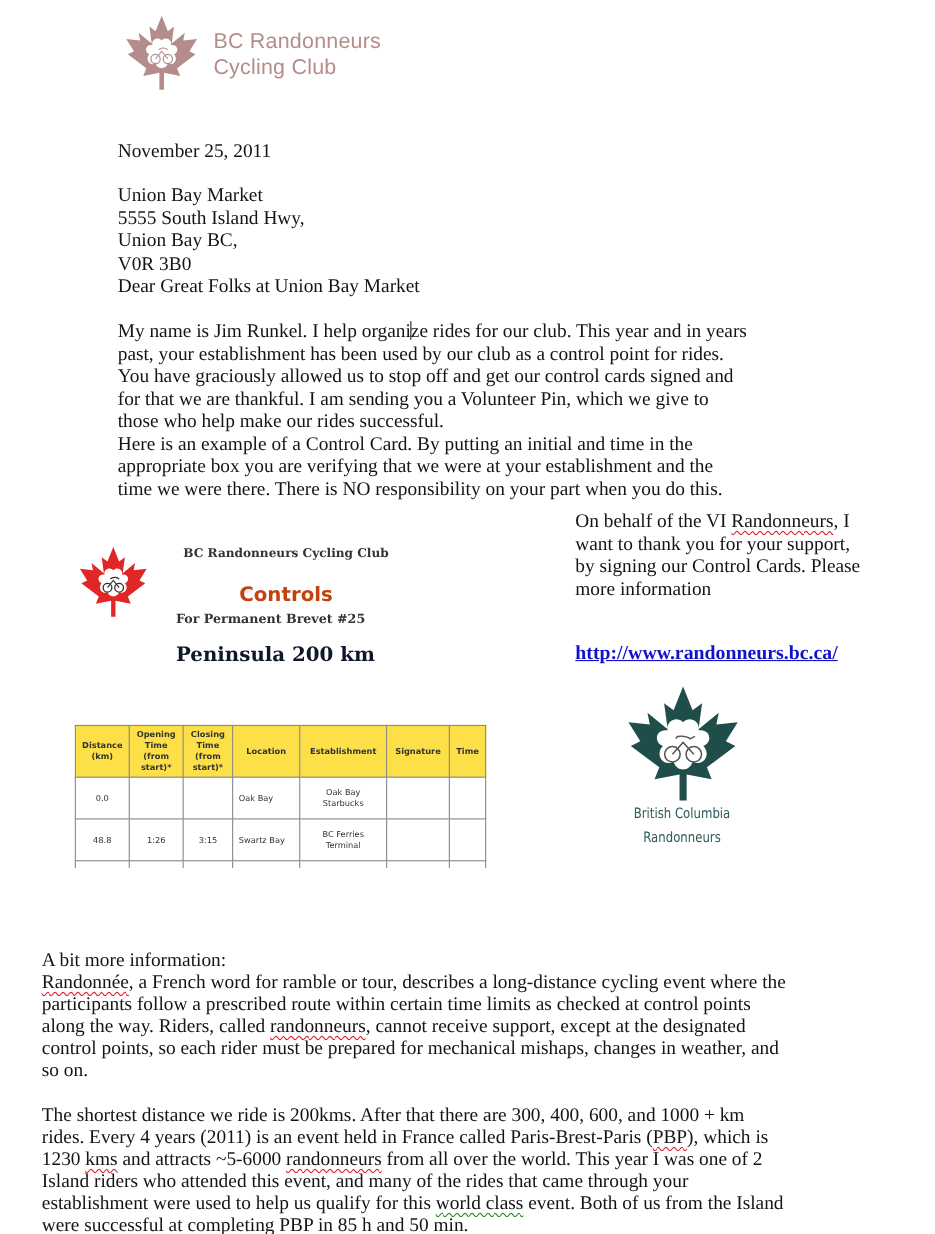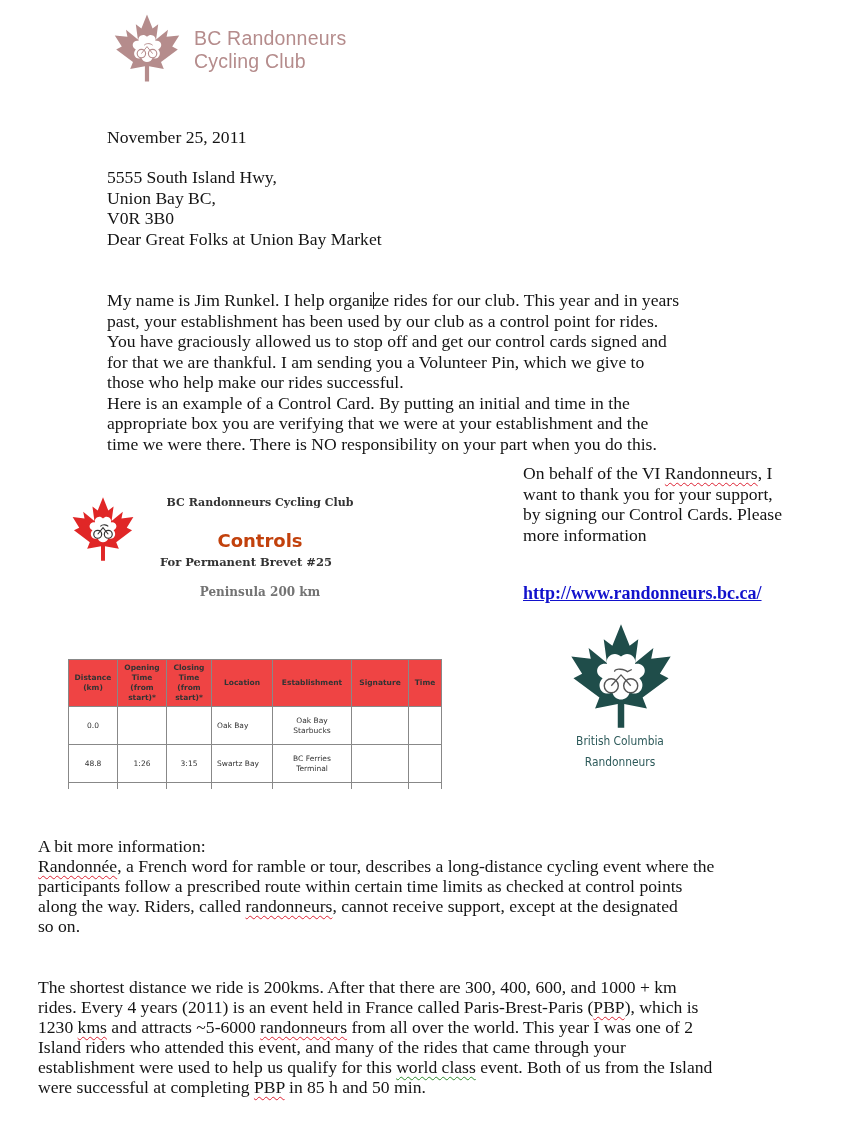--- a/index.html
+++ b/index.html
@@ -26,65 +26,66 @@
   .link { left: 523px; top: 583px; font-family: "Liberation Serif", serif; font-weight: bold; font-size: 18px; color: #1212cc; text-decoration: underline; white-space: nowrap; }
 
   .squig { text-decoration: underline wavy #d23; text-decoration-thickness: 1px; text-underline-offset: 3px; }
   .squig-g { text-decoration: underline wavy #2a8a2a; text-decoration-thickness: 1px; text-underline-offset: 3px; }
 
   
   .card-logo { left: 70px; top: 496px; width: 66px; height: 66px; }
   .card-club { left: 160px; top: 496px; width: 200px; text-align: center; font-family: "DejaVu Serif", serif; font-weight: bold; font-size: 11px; color: #333; }
   .card-title { left: 160px; top: 530px; width: 200px; text-align: center; font-family: "DejaVu Sans", sans-serif; font-weight: bold; font-size: 18px; color: #c2410c; }
   .card-sub { left: 160px; top: 555px; width: 200px; text-align: left; font-family: "DejaVu Serif", serif; font-weight: bold; font-size: 11.5px; color: #333; }
-  .card-route { left: 160px; top: 585px; width: 200px; text-align: center; font-family: "DejaVu Serif", serif; font-weight: bold; font-size: 12px; color: #737373; }
+  .card-route { left: 160px; top: 585px; width: 200px; font-family: "DejaVu Serif", serif; font-weight: bold; font-size: 18px; color: #0f172a; }
 
   .ctable { left: 68px; top: 659px; border-collapse: collapse; font-family: "DejaVu Sans", sans-serif; font-size: 7.5px; color: #333; }
   .ctable th, .ctable td { border: 1px solid #888; text-align: center; padding: 0 2px; }
-  .ctable th { background: #ef4444; font-weight: bold; height: 46px; line-height: 10px; }
+  .ctable th { background: #fde047; font-weight: bold; height: 46px; line-height: 10px; }
   .ctable td { height: 37px; line-height: 10px; }
   .ctable td.left { text-align: left; padding-left: 5px; }
   .ctable tr.partial td { height: 6px; border-bottom: none; }
   .ctable th:nth-child(1){ width: 44px; } 
   .ctable th:nth-child(2){ width: 44px; }
   .ctable th:nth-child(3){ width: 40px; }
   .ctable th:nth-child(4){ width: 56px; }
   .ctable th:nth-child(5){ width: 74px; margin-left: 24px; }
   .ctable th:nth-child(6){ width: 52px; }
   .ctable th:nth-child(7){ width: 28px; }
 
   
   .bc-logo { left: 566px; top: 622px; width: 110px; height: 108px; }
   .bc-caption { left: 540px; top: 730px; width: 160px; text-align: center; font-family: "DejaVu Sans", sans-serif; font-size: 13px; line-height: 21px; color: #2d5a5a; transform: scaleX(0.82); transform-origin: center; }
 
   
   .more { left: 38px; top: 836px; width: 790px; }
   .more div, .more2 div { white-space: nowrap; }
   .more2 { left: 38px; top: 977px; width: 790px; }
-  .letter2 { font-family: "Liberation Serif", serif; font-size: 17.6px; line-height: 20px; color: #141414; }
+  .letter2 { font-family: "Liberation Serif", serif; font-size: 17.6px; line-height: 20px; color: #141414; margin-top: 26px; }
 </style>
 </head>
 <body>
 
 <div class="abs hdr-logo">
   <svg viewBox="0 0 100 100" width="70" height="72">
     <path fill="#b58c8c" d="M50 2 L58 22 L66 16 L63 38 L80 24 L78 34 L96 32 L86 48 L94 52 L70 70 L74 80 L53 76 L53 98 L47 98 L47 76 L26 80 L30 70 L6 52 L14 48 L4 32 L22 34 L20 24 L37 38 L34 16 L42 22 Z"></path>
     <path fill="#fff" d="M50 34 C56 28 64 34 62 40 C70 38 74 48 66 52 C72 58 66 68 58 64 C56 72 44 72 42 64 C34 68 28 58 34 52 C26 48 30 38 38 40 C36 34 44 28 50 34 Z"></path>
     <circle cx="42" cy="58" r="6" fill="none" stroke="#b58c8c" stroke-width="1.6"></circle>
     <circle cx="58" cy="58" r="6" fill="none" stroke="#b58c8c" stroke-width="1.6"></circle>
     <path d="M42 58 L50 48 L58 58 M46 46 C50 42 56 44 58 46" fill="none" stroke="#b58c8c" stroke-width="1.4"></path>
   </svg>
 </div>
 <div class="abs hdr-title">
   <div>BC Randonneurs</div>
   <div>Cycling Club</div>
 </div>
 
 <div class="abs letter date">November 25, 2011</div>
 <div class="abs letter addr">
+  <div>Union Bay Market</div>
   <div>5555 South Island Hwy,</div>
   <div>Union Bay BC,</div>
   <div>V0R 3B0</div>
   <div>Dear Great Folks at Union Bay Market</div>
 </div>
 
 <div class="abs letter body1">
   <div><span>My name is Jim Runkel.  I help organi</span><span class="cursor"></span><span>ze rides for our club.  This year and in years</span></div>
   <div>past, your establishment has been used by our club as a control point for rides.</div>
   <div>You have graciously allowed us to stop off and get our control cards signed and</div>
@@ -172,20 +173,21 @@
 <div class="abs bc-caption">
   <div>British Columbia</div>
   <div>Randonneurs</div>
 </div>
 
 <div class="abs letter2 more">
   <div>A bit more information:</div>
   <div><span class="squig">Randonnée</span><span>, a French word for ramble or tour, describes a long-distance cycling event where the</span></div>
   <div>participants follow a prescribed route within certain time limits as checked at control points</div>
   <div><span>along the way. Riders, called </span><span class="squig">randonneurs</span><span>, cannot receive support, except at the designated</span></div>
+  <div>control points, so each rider must be prepared for mechanical mishaps, changes in weather, and</div>
   <div>so on.</div>
 </div>
 
 <div class="abs letter2 more2">
   <div>The shortest distance we ride is 200kms.  After that there are 300, 400, 600, and 1000 + km</div>
   <div><span>rides.  Every 4 years (2011) is an event held in France called Paris-Brest-Paris (</span><span class="squig">PBP</span><span>), which is</span></div>
   <div><span>1230 </span><span class="squig">kms</span><span> and attracts ~5-6000 </span><span class="squig">randonneurs</span><span> from all over the world.  This year I was one of 2</span></div>
   <div>Island riders who attended this event, and many of the rides that came through your</div>
   <div><span>establishment were used to help us qualify for this </span><span class="squig-g">world class</span><span> event.  Both of us from the Island</span></div>
   <div><span>were successful at completing </span><span class="squig">PBP</span><span> in 85 h and 50 min.</span></div>

